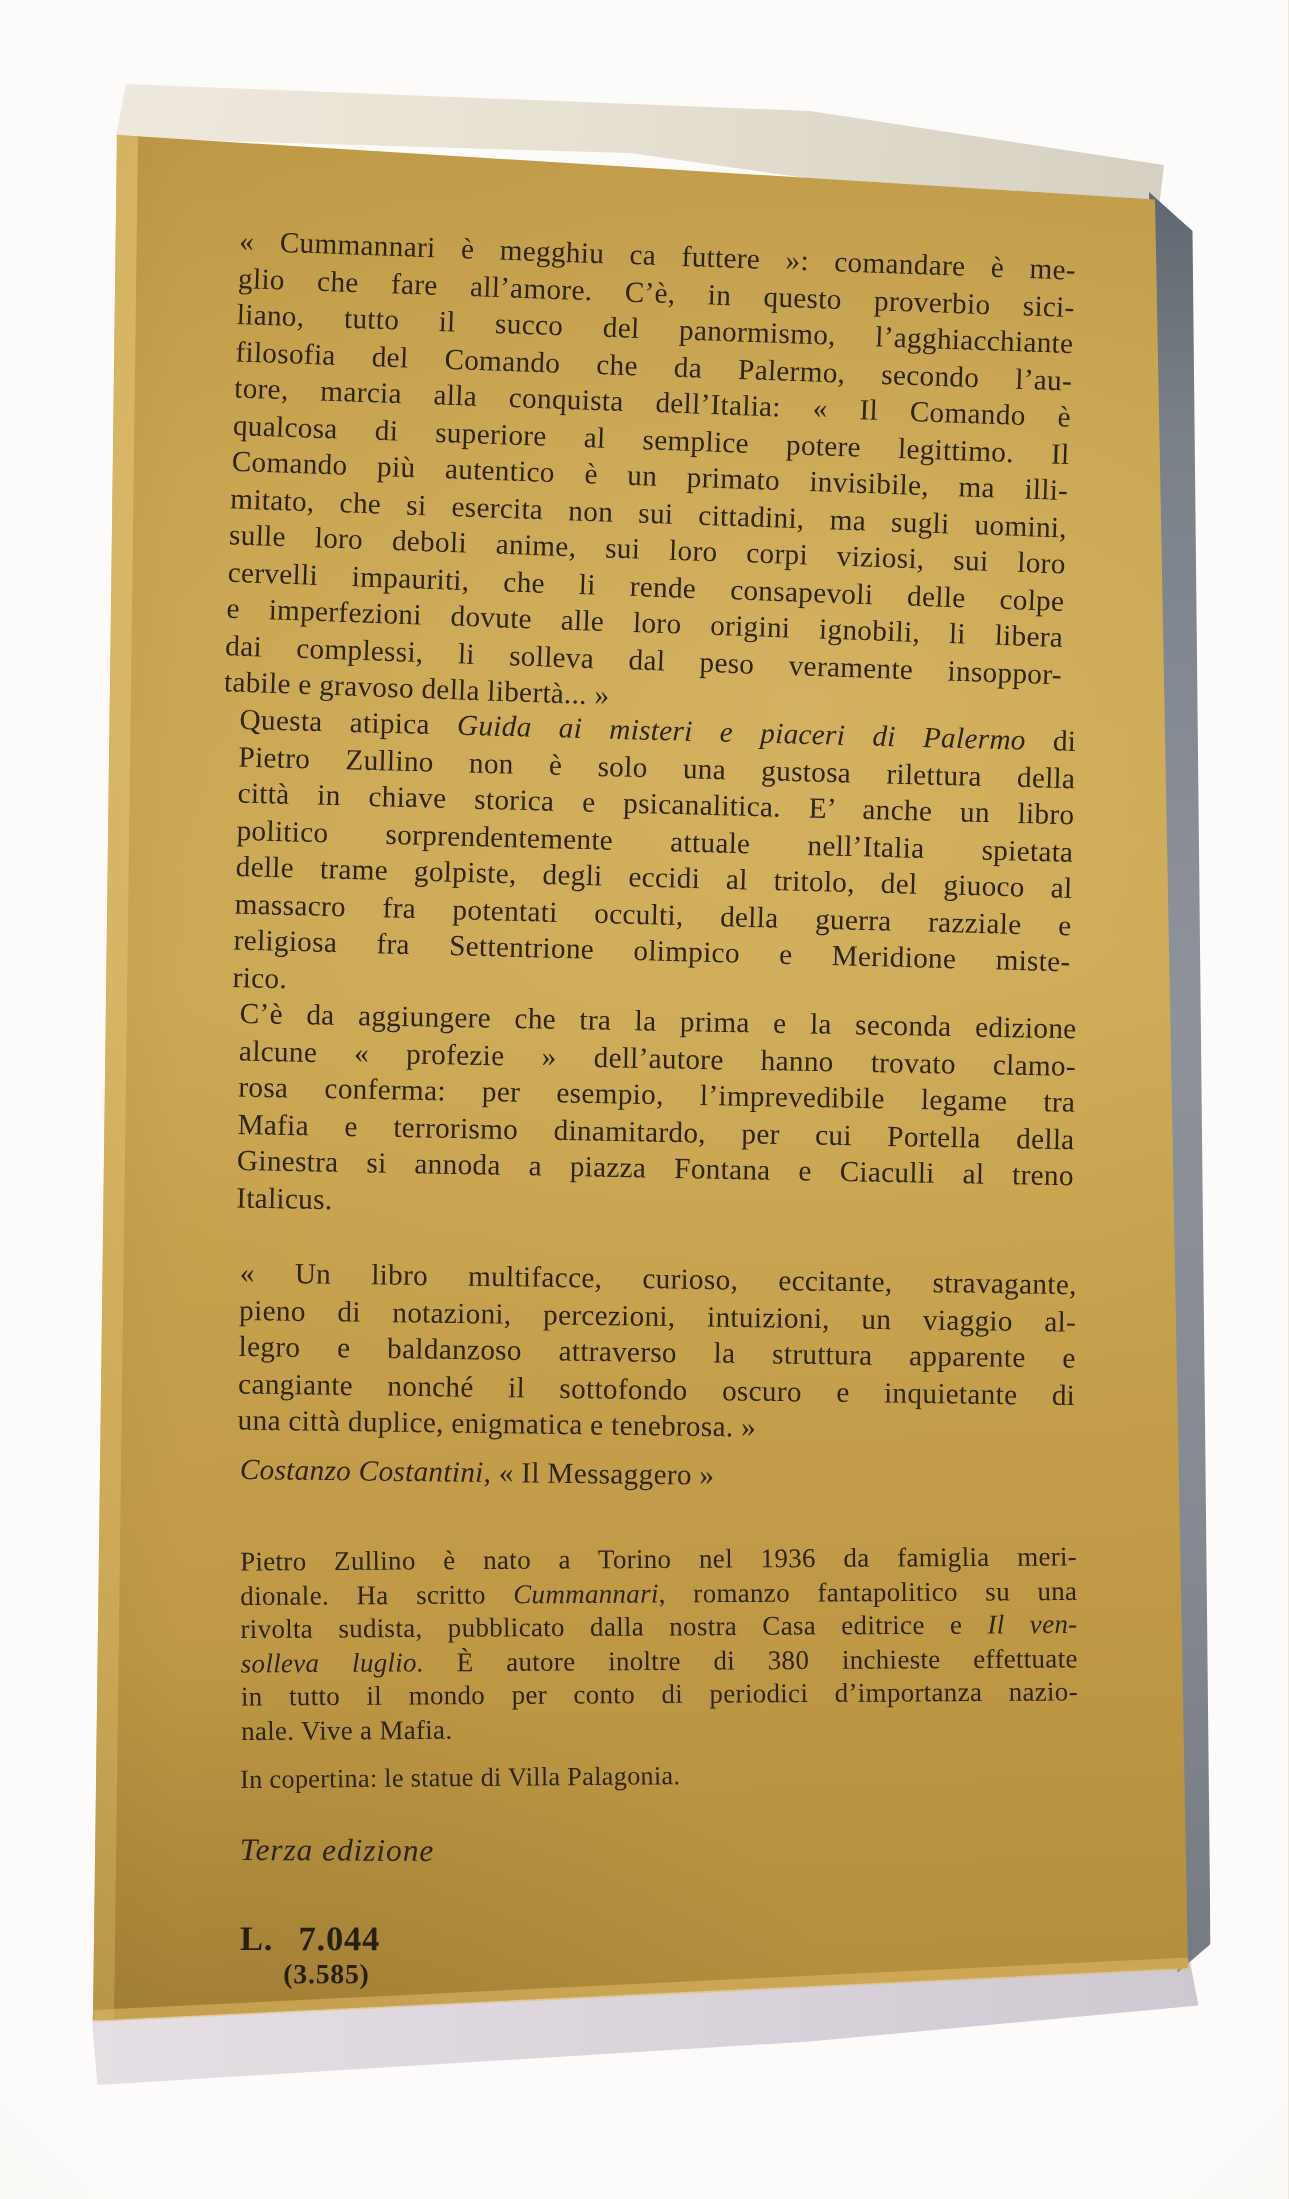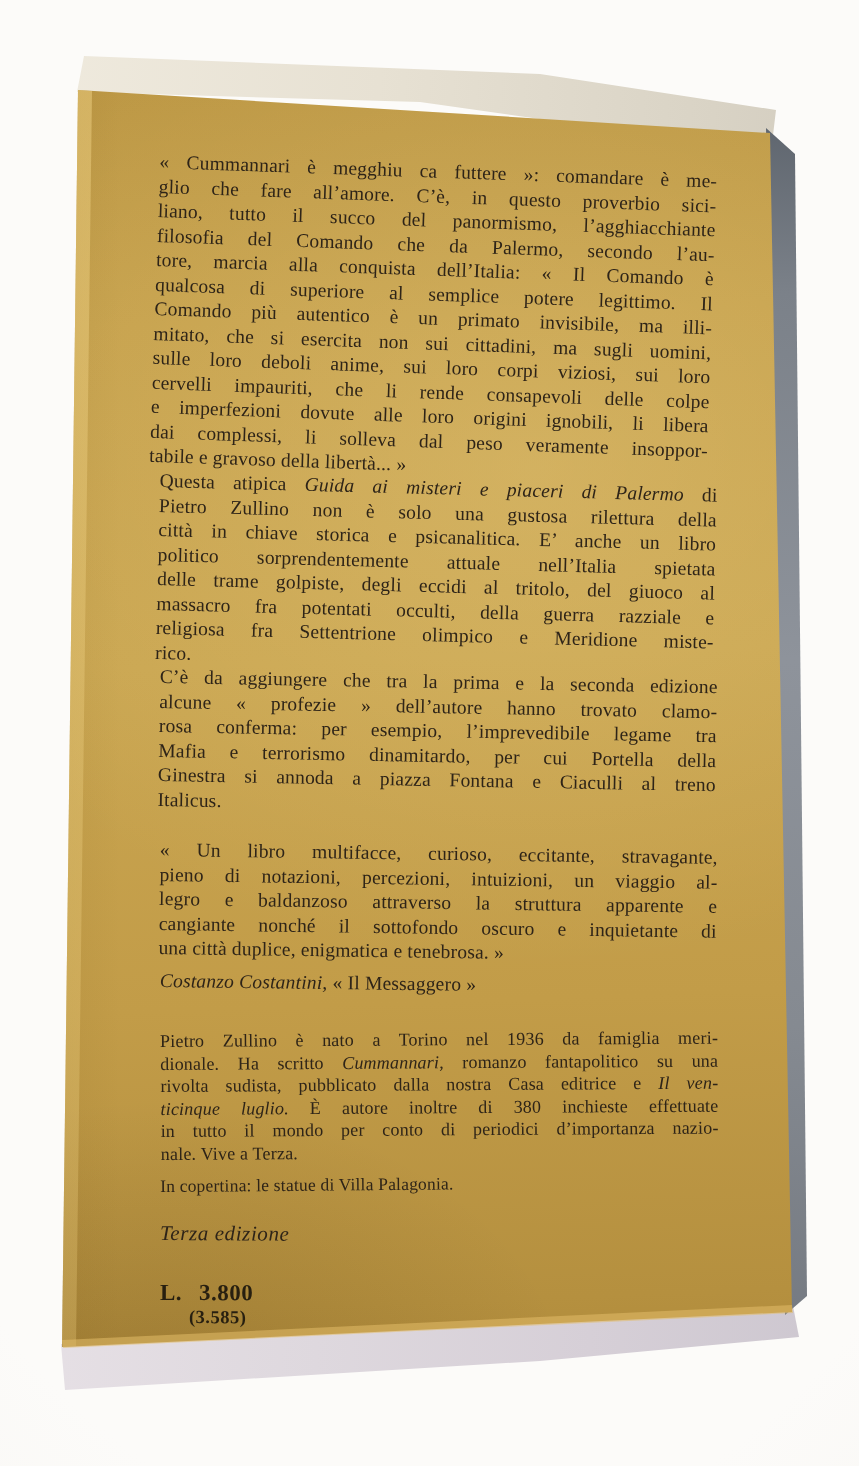--- a/index.html
+++ b/index.html
@@ -126,31 +126,31 @@
       </div>
 
     <div class="para p-main attribution">
         <div class="line"><span class="em">Costanzo Costantini,</span><span> « Il Messaggero »</span></div>
       </div>
 
     <div class="para bio">
         <div class="line"><span>Pietro Zullino è nato a Torino nel 1936 da famiglia meri-</span></div>
         <div class="line"><span>dionale. Ha scritto </span><span class="em">Cummannari</span><span>, romanzo fantapolitico su una</span></div>
         <div class="line"><span>rivolta sudista, pubblicato dalla nostra Casa editrice e </span><span class="em">Il ven-</span></div>
-        <div class="line"><span class="em">ticinque luglio.</span><span> È autore inoltre di 380 inchieste effettuate</span></div>
+        <div class="line"><span class="em">solleva luglio.</span><span> È autore inoltre di 380 inchieste effettuate</span></div>
         <div class="line"><span>in tutto il mondo per conto di periodici d’importanza nazio-</span></div>
-        <div class="line"><span>nale. Vive a Terza.</span></div>
+        <div class="line"><span>nale. Vive a Mafia.</span></div>
       </div>
 
     <div class="cover-note">In copertina: le statue di Villa Palagonia.</div>
 
     <div class="edition">Terza edizione</div>
 
     <div class="price">
       <div class="price-main">
         <span>L.</span>
-        <span>3.800</span>
+        <span>7.044</span>
       </div>
       <div class="price-alt">(3.585)</div>
     </div>
 
   </div>
 </div>
 
 </body></html>

